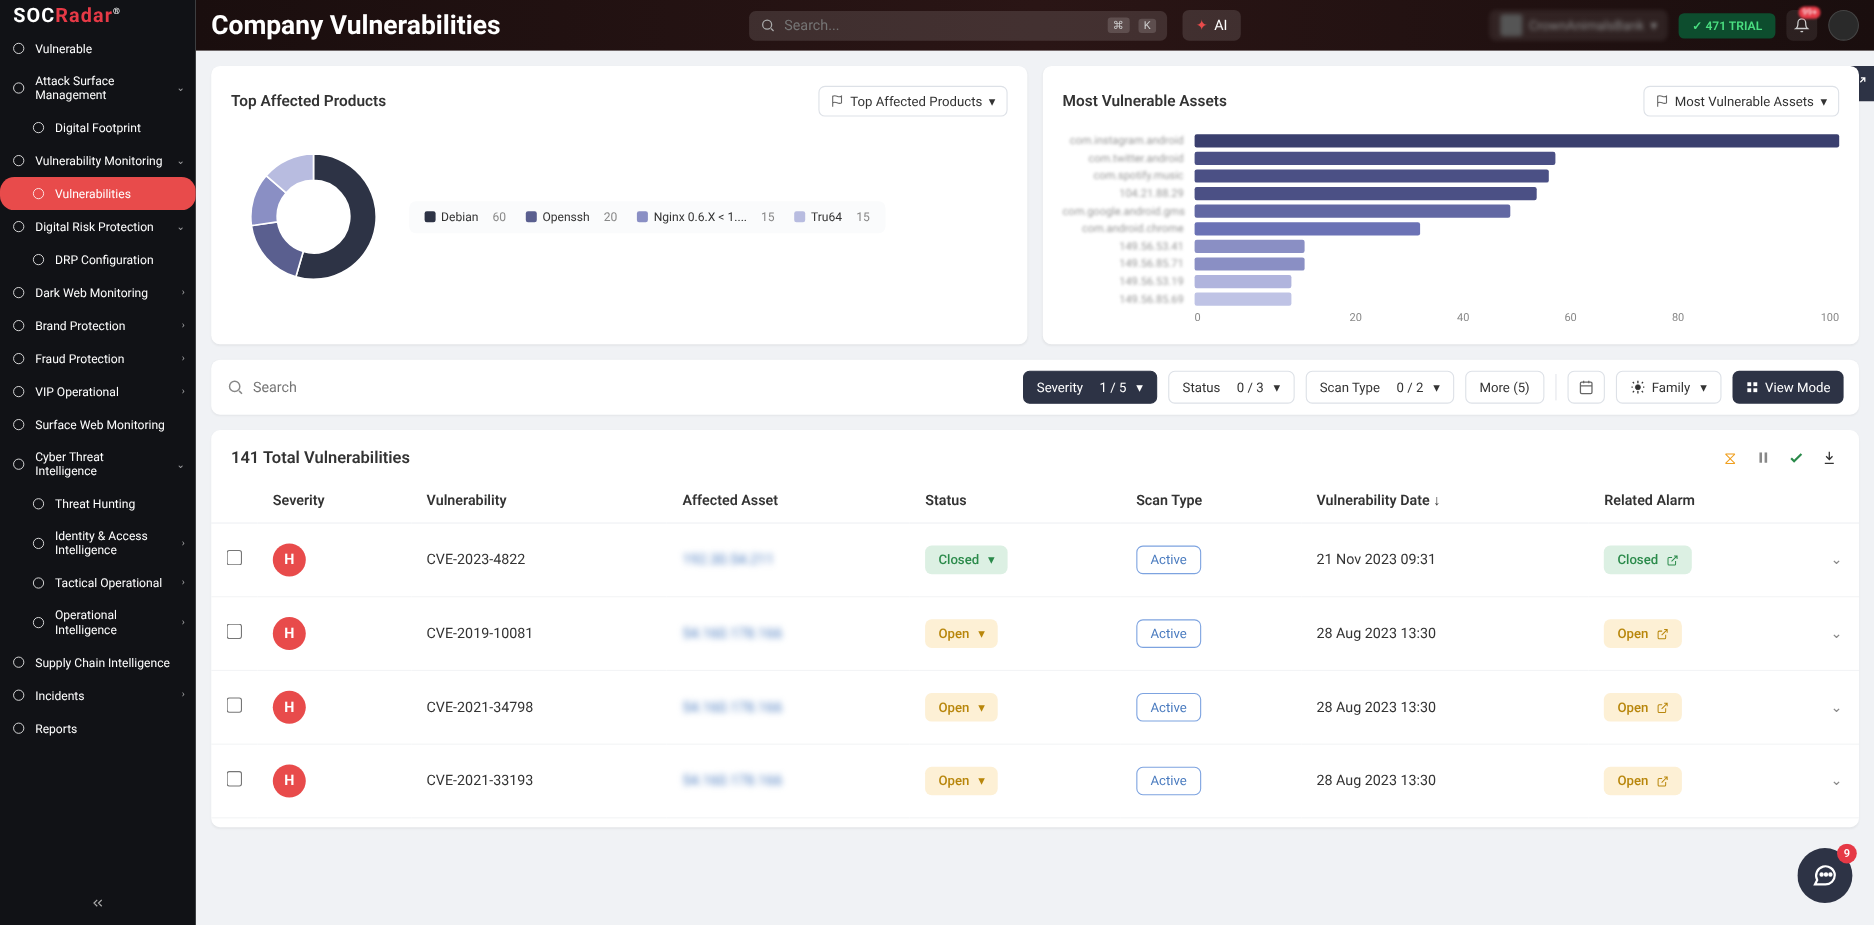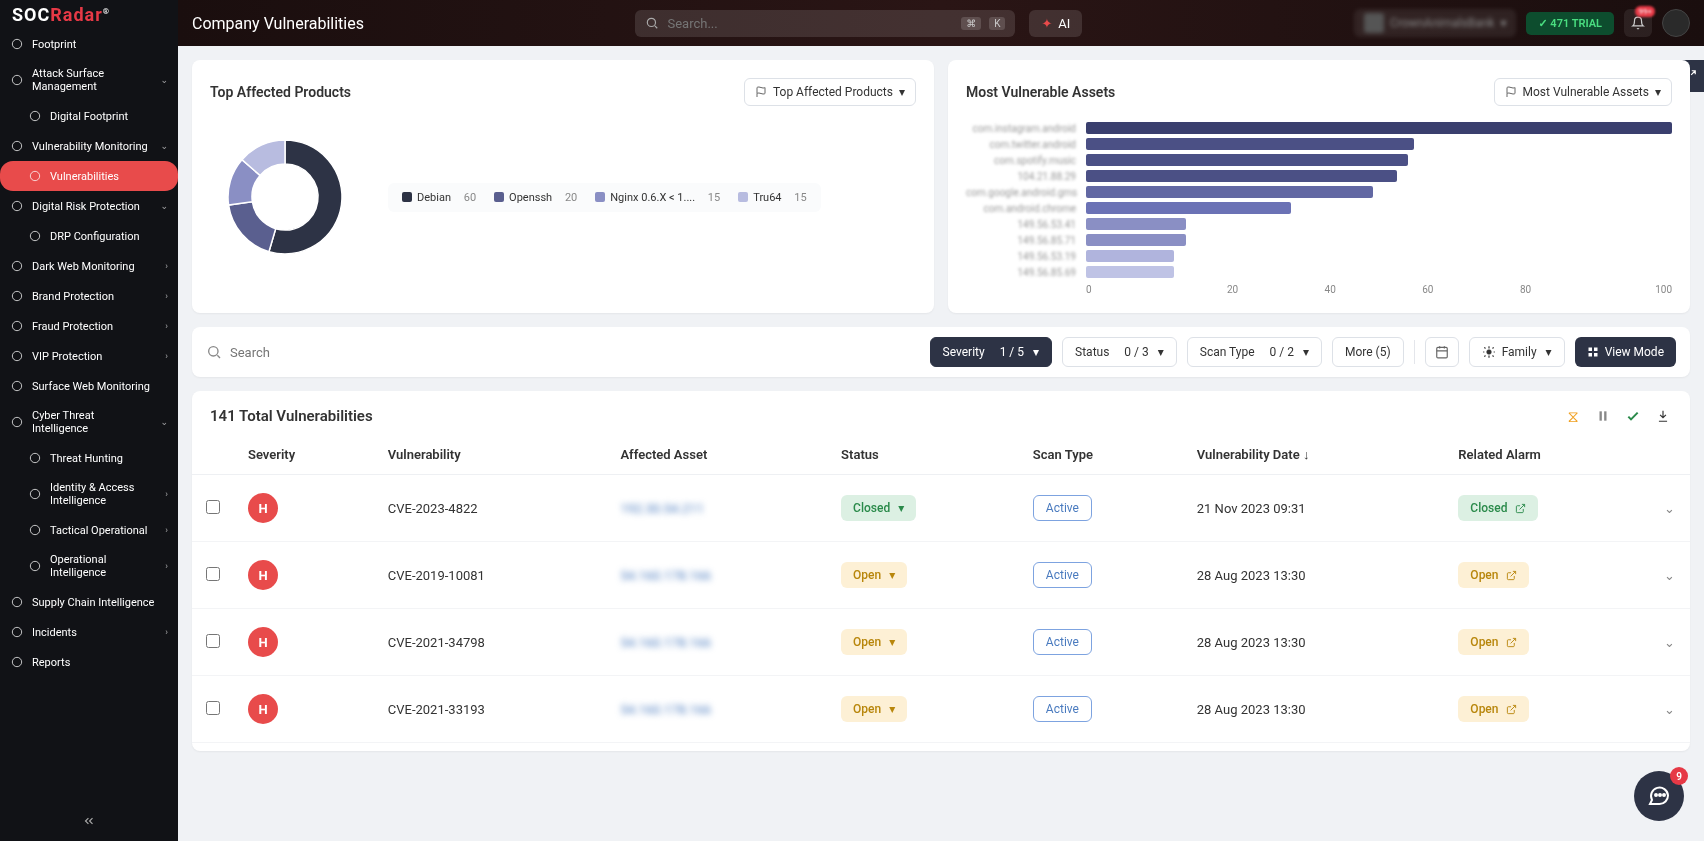--- a/index.html
+++ b/index.html
@@ -11,42 +11,42 @@
 .sidebar .logo-text .rad { color:#e63946; }
 .nav-item { display:flex; align-items:center; gap:8px; padding:8px 10px; cursor:pointer; position:relative; }
 .nav-item.active { background:#e84b4b;border-radius:13px; }
 .nav-item.sub { padding-left:28px; }
 .nav-item .chev { margin-left:auto; font-size:9px; opacity:.6; }
 .nav-icon { width:14px; height:14px; display:flex; align-items:center; justify-content:center; opacity:.85; }
 .nav-icon svg { width:14px; height:14px; stroke:#fff; fill:none; stroke-width:1.5; }
 .collapse-btn { margin-top:auto; padding:10px; text-align:center; cursor:pointer; }
 
 .topbar { height:46px; background:linear-gradient(90deg,#1a0e0e 0%,#2a1515 50%,#1a0e0e 100%); display:flex; align-items:center; padding:0 14px; gap:14px; }
-.page-title { color:#fff; font-size:16px; font-weight:400; }
+.page-title { color:#fff; font-size:24px; font-weight:700; }
 .search-box { margin-left:auto; background:rgba(255,255,255,.12); border-radius:6px; display:flex; align-items:center; padding:6px 10px; width:380px; gap:8px; }
 .search-box input { background:transparent; border:none; outline:none; color:#fff; flex:1; font-size:13px; }
 .search-box .kbd { background:rgba(255,255,255,.15); border-radius:3px; padding:1px 5px; font-size:10px; color:#ccc; }
 .ai-btn { background:rgba(255,255,255,.12); color:#fff; padding:6px 12px; border-radius:6px; font-size:13px; display:flex; align-items:center; gap:6px; cursor:pointer; }
 .right-tools { margin-left:auto; display:flex; align-items:center; gap:10px; }
 .acct-pill { background:rgba(255,255,255,.08); padding:4px 10px; border-radius:6px; display:flex; align-items:center; gap:6px; color:#888; font-size:12px; filter:blur(2px); }
 .trial-pill { background:#0d4d2e; color:#4ade80; padding:5px 12px; border-radius:5px; font-size:11px; font-weight:600; }
 .bell-wrap { position:relative; width:28px; height:28px; background:rgba(255,255,255,.08); border-radius:6px; display:flex; align-items:center; justify-content:center; }
 .bell-wrap .dot { position:absolute; top:-3px; right:-3px; background:#e63946; color:#fff; font-size:8px; border-radius:6px; padding:1px 3px; filter:blur(1px); }
 .avatar-circ { width:28px; height:28px; border-radius:50%; background:#2a2a2a; border:1px solid #444; }
 
 .main { flex:1; background:#f0f2f5; display:flex; flex-direction:column; overflow:hidden; }
 .content { flex:1; overflow-y:auto; padding:14px; }
 
 .top-cards { display:flex; gap:14px;justify-content:flex-end; }
 .card { background:#fff; border-radius:8px; padding:18px; flex:1; box-shadow:0 1px 2px rgba(0,0,0,.05); position:relative; }
 .card-head { display:flex; justify-content:space-between; align-items:center; margin-bottom:6px; }
 .card-title { font-size:14px; font-weight:600; color:#333; }
 .card-select { border:1px solid #dde1e7; border-radius:6px; padding:6px 10px; font-size:12px; display:flex; align-items:center; gap:6px; cursor:pointer; }
 
-.donut-wrap { display:flex; align-items:center; gap:28px; padding:10px 0; }
+.donut-wrap { display:flex; align-items:center; gap:12px; padding:10px 0; }
 .donut { width:150px; height:150px; position:relative; }
 .donut svg { transform:rotate(-90deg); }
 .legend { display:flex; gap:18px; background:#fafbfc; padding:8px 14px; border-radius:6px; font-size:11px; }
 .legend-item { display:flex; align-items:center; gap:5px; }
 .leg-sw { width:10px; height:10px; border-radius:2px; }
 
 .bars-chart { padding:10px 0 0; }
 .bar-row { display:flex; align-items:center; gap:10px; margin-bottom:4px; font-size:10px; }
 .bar-label { width:110px; text-align:right; color:#999; filter:blur(1.5px); }
 .bar-track { flex:1; height:12px; }
@@ -97,21 +97,21 @@
     <div class="logo">
       <span class="logo-text"><span>SOC</span><span class="rad">Radar</span><sup style="font-size:8px">®</sup></span>
     </div>
     <div id="nav-list">
         <div class="nav-item">
           <span class="nav-icon">
             <svg viewBox="0 0 24 24">
               <circle cx="12" cy="12" r="8"></circle>
             </svg>
           </span>
-          <span>Footprint</span>
+          <span>Vulnerable</span>
         </div>
         <div class="nav-item">
           <span class="nav-icon">
             <svg viewBox="0 0 24 24">
               <circle cx="12" cy="12" r="8"></circle>
             </svg>
           </span>
           <span>Attack Surface Management</span>
           <span class="chev">⌄</span>
         </div>
@@ -183,21 +183,21 @@
           </span>
           <span>Fraud Protection</span>
           <span class="chev">›</span>
         </div>
         <div class="nav-item">
           <span class="nav-icon">
             <svg viewBox="0 0 24 24">
               <circle cx="12" cy="12" r="8"></circle>
             </svg>
           </span>
-          <span>VIP Protection</span>
+          <span>VIP Operational</span>
           <span class="chev">›</span>
         </div>
         <div class="nav-item">
           <span class="nav-icon">
             <svg viewBox="0 0 24 24">
               <circle cx="12" cy="12" r="8"></circle>
             </svg>
           </span>
           <span>Surface Web Monitoring</span>
         </div>

